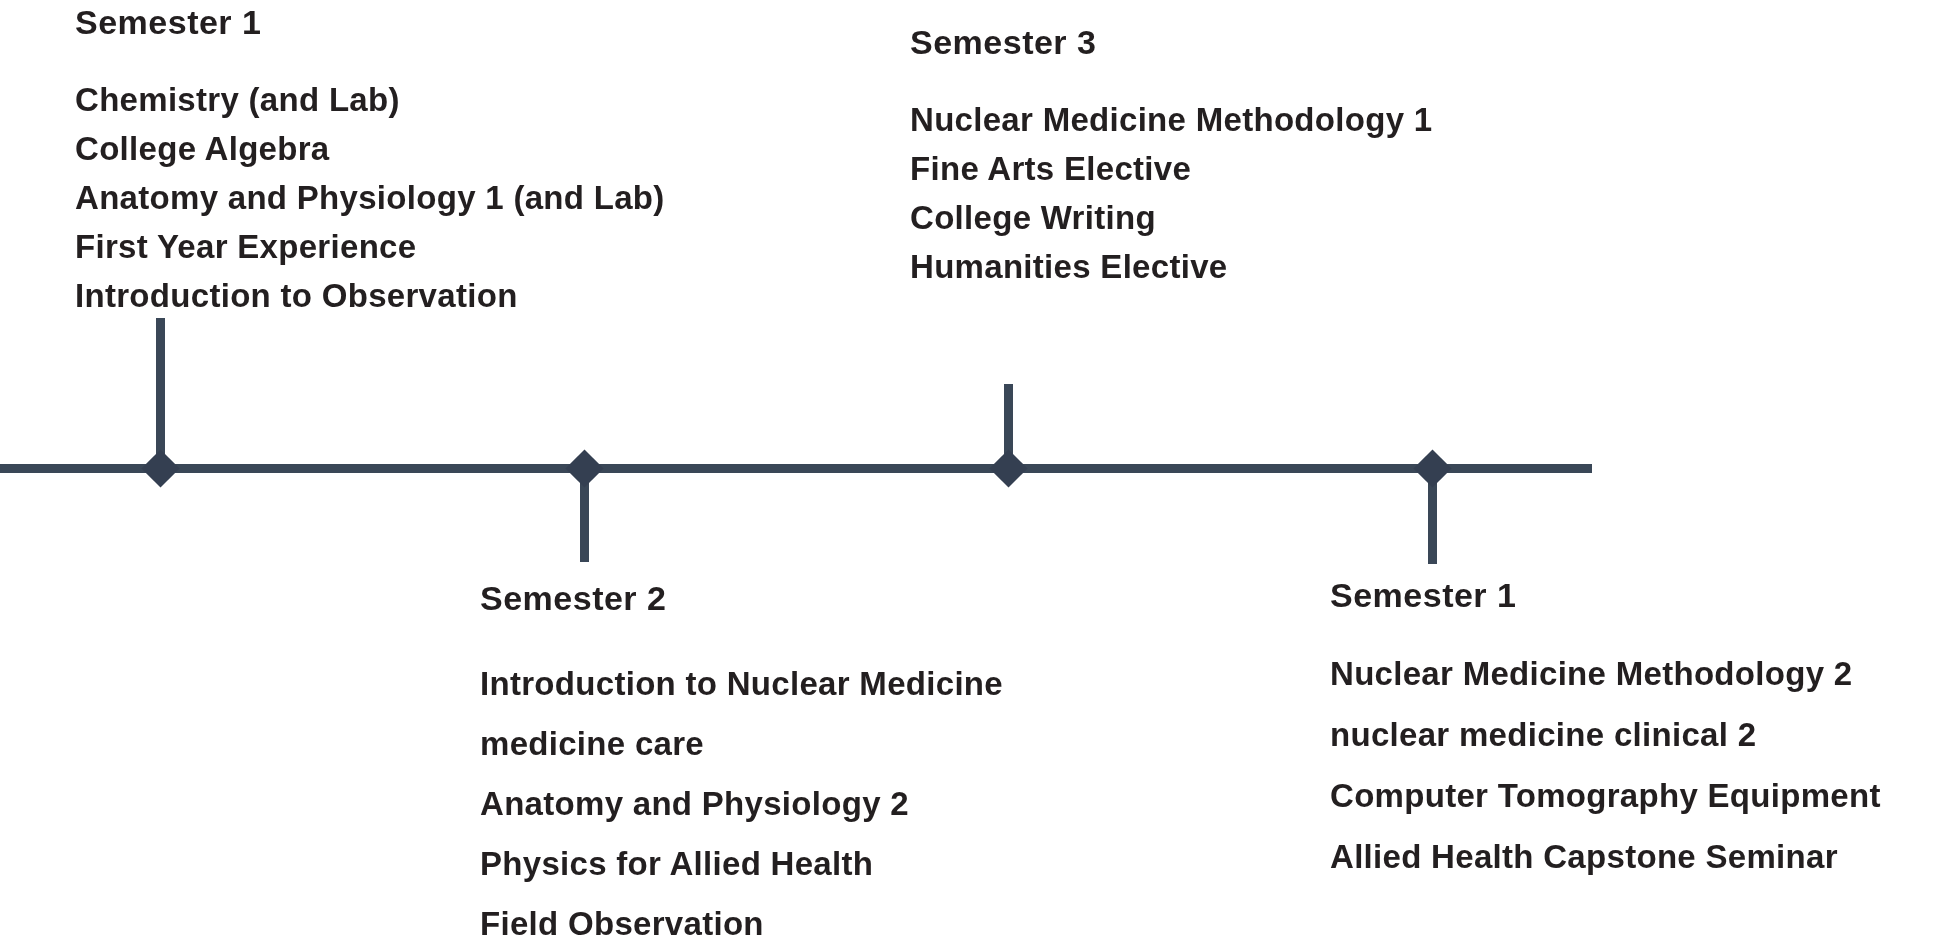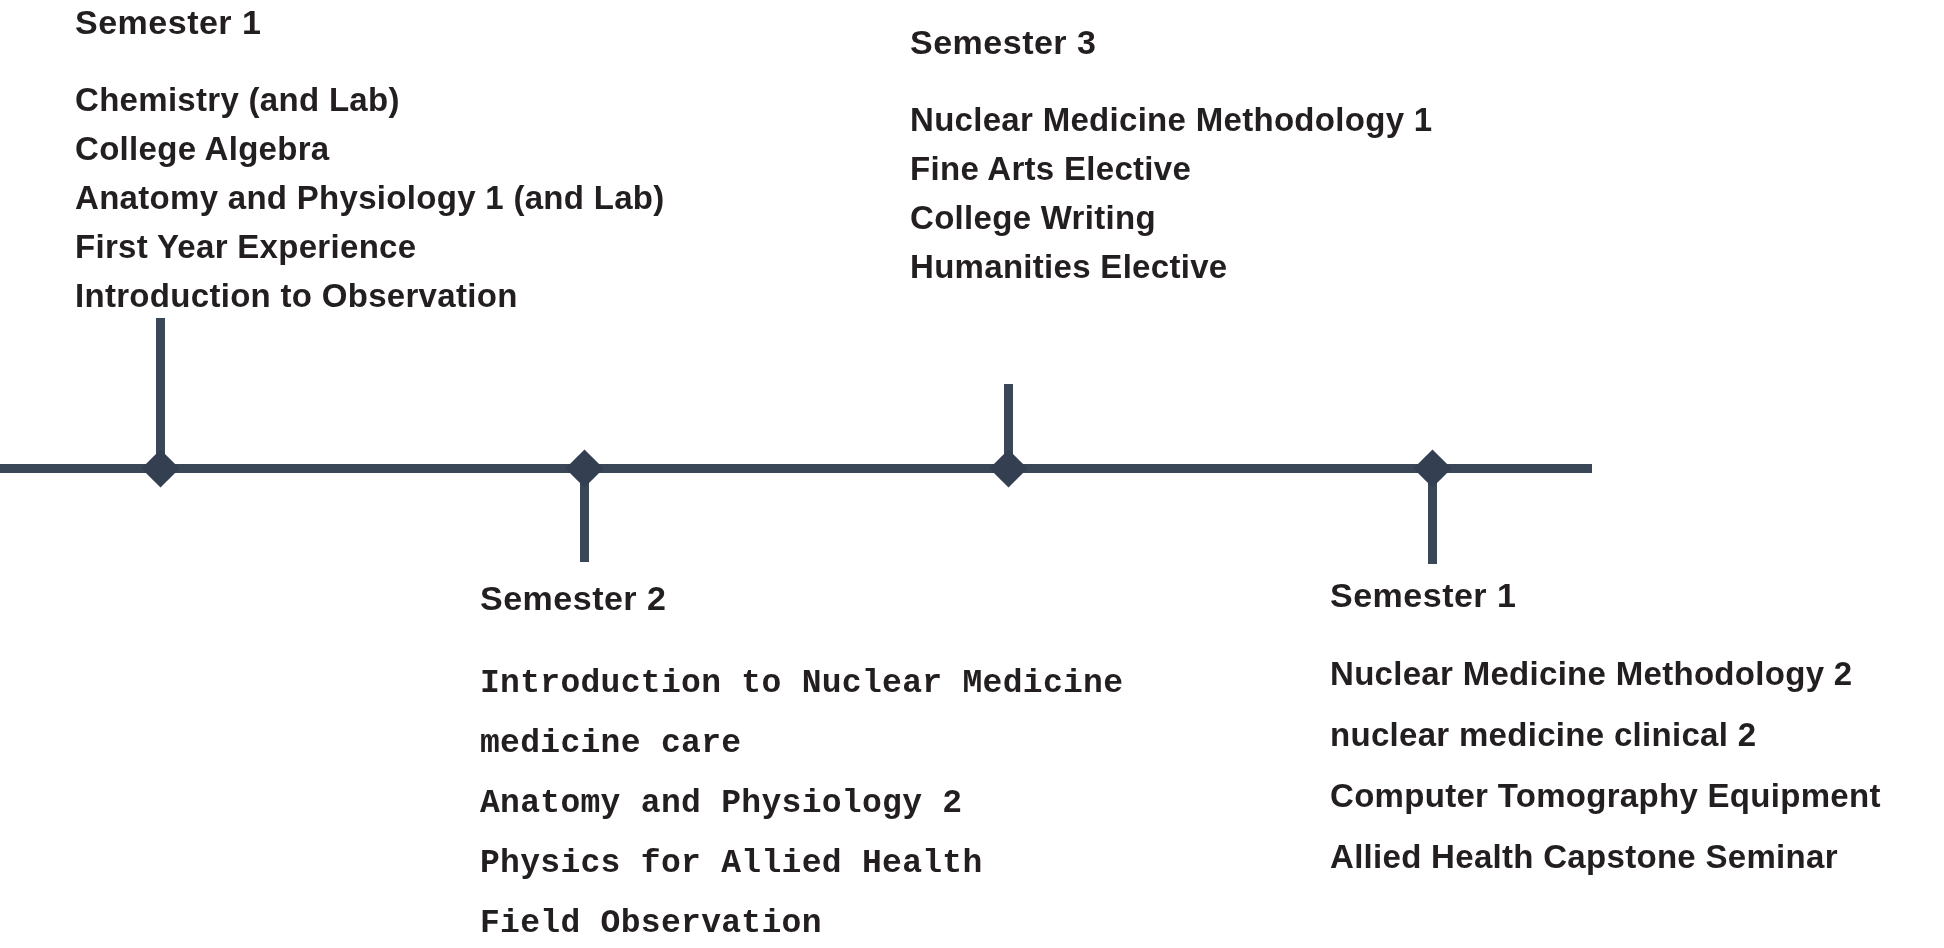--- a/index.html
+++ b/index.html
@@ -69,21 +69,21 @@
   .pos-s1 { left: 75px;  top: 2px; }
   .pos-s3 { left: 910px; top: 22px; }
   .pos-s1 .sem-title, .pos-s3 .sem-title { margin-bottom: 33px; }
   .pos-s1 .course, .pos-s3 .course { line-height: 49px; }
 
   
   .pos-s2 { left: 480px;  top: 578px; }
   .pos-s4 { left: 1330px; top: 575px; }
   .pos-s2 .sem-title { margin-bottom: 36px; }
   .pos-s4 .sem-title { margin-bottom: 28px; }
-  .pos-s2 .course { line-height: 60px; font-family: Liberation Mono, monospace; }
+  .pos-s2 .course { line-height: 60px; }
   .pos-s4 .course { line-height: 61px; }
 </style>
 </head>
 <body>
 
 <div class="canvas">
 
   <div class="hline"></div>
 
   <div class="connector c1"></div>

